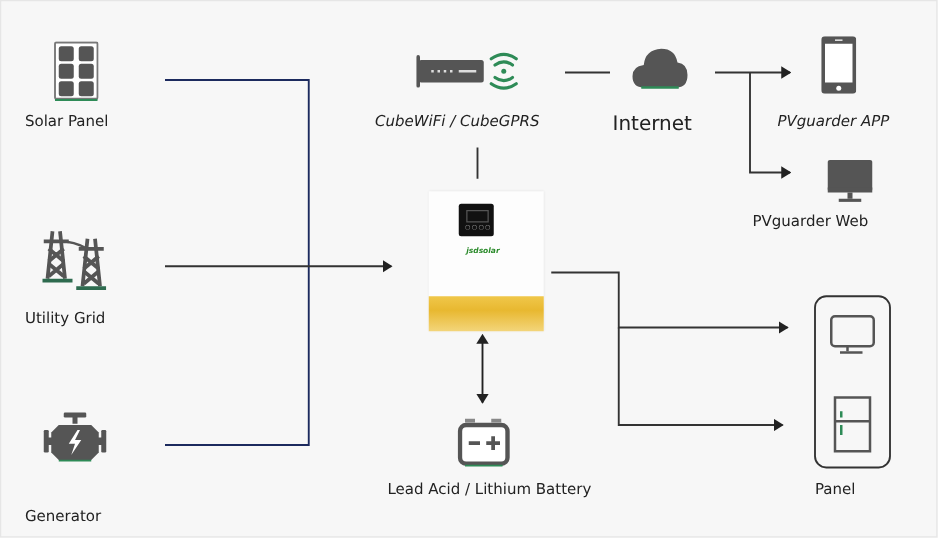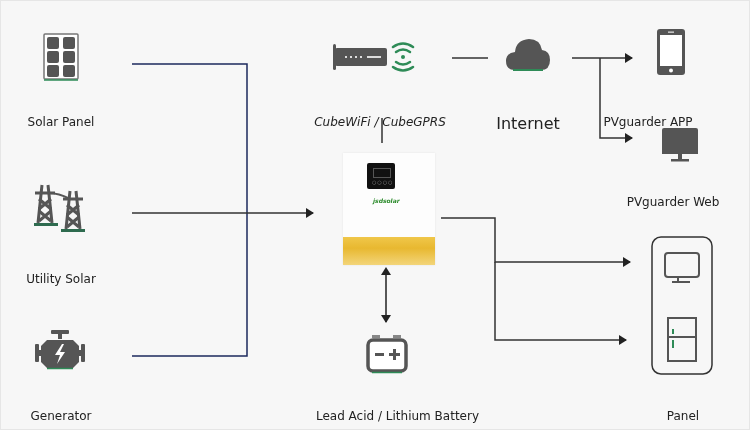--- a/index.html
+++ b/index.html
@@ -1,19 +1,19 @@
 <!DOCTYPE html>
 <html><head>
 <meta charset="utf-8">
 <style>
   html, body { margin:0; padding:0; }
   body { width:750px; height:430px; background:#f7f7f7; position:relative; overflow:hidden;
          font-family:"DejaVu Sans","Liberation Sans",sans-serif; color:#222; }
   .frame { position:absolute; left:0; top:0; width:748px; height:428px; border:1px solid #e6e6e6; }
-  .label { position:absolute; font-size:12px; white-space:nowrap; text-align:center; color:#222;margin-top:25px; }
+  .label { position:absolute; font-size:12px; white-space:nowrap; color:#222; }
   .node-icon { position:absolute; }
   svg.lines { position:absolute; left:0; top:0; }
   .inverter { position:absolute; left:343px; top:153px; width:92px; height:112px; background:#fdfdfd;
               box-shadow:0 0 2px rgba(0,0,0,0.08); }
   .inverter .screen { position:absolute; left:24px; top:10px; width:28px; height:26px; background:#111; border-radius:2px; }
   .inverter .screen .lcd { position:absolute; left:6px; top:5px; width:16px; height:8px; border:1px solid #555; }
   .inverter .screen .btns { position:absolute; left:5px; top:16px; font-size:5px; color:#999; letter-spacing:1px; }
   .inverter .brand { position:absolute; left:30px; top:44px; font-size:6px; color:#2a8a2a; font-style:italic; font-weight:bold; }
   .inverter .base { position:absolute; left:0; bottom:0; width:100%; height:28px;
                     background:linear-gradient(#f0c74a,#e8b830 40%,#f3d57a); }
@@ -74,38 +74,38 @@
       <path d="M6,16 L18,26 M18,16 L6,26 M6,28 L18,38 M18,28 L6,38"></path>
       <path d="M37,8 L33,46 M43,8 L47,46"></path>
       <path d="M30,16 L50,16"></path>
       <path d="M34,22 L46,32 M46,22 L34,32 M34,34 L46,44 M46,34 L34,44"></path>
       <path d="M15,10 Q26,10 37,16" stroke-width="2"></path>
     </g>
     <rect x="1" y="40" width="24" height="3" fill="#2e6b4f"></rect>
     <rect x="28" y="46" width="24" height="3" fill="#2e6b4f"></rect>
   </svg>
 </div>
-<div class="label" style="left:20px;top:247px;width:82px;">Utility Solar</div>
+<div class="label" style="left:20px;top:247px;width:82px;">Utility Grid</div>
 
 <div class="node-icon" style="left:33px;top:328px;">
   <svg width="54" height="44" viewBox="0 0 54 44">
     <g fill="#555">
       <rect x="18" y="2" width="18" height="4" rx="1"></rect>
       <rect x="25" y="5" width="4" height="6"></rect>
       <path d="M14,12 L40,12 L46,18 L46,34 L40,40 L14,40 L8,34 L8,18 Z"></path>
       <rect x="2" y="16" width="4" height="18" rx="1"></rect>
       <rect x="5" y="22" width="5" height="6"></rect>
       <rect x="48" y="16" width="4" height="18" rx="1"></rect>
       <rect x="44" y="22" width="5" height="6"></rect>
     </g>
     <path d="M29,16 L22,27 L27,27 L24,36 L32,24 L27,24 L31,16 Z" fill="#fff"></path>
     <line x1="14" y1="40.5" x2="40" y2="40.5" stroke="#2e8b57" stroke-width="1.5"></line>
   </svg>
 </div>
-<div class="label" style="left:20px;top:384px;width:82px;">Generator</div>
+<div class="label" style="left:20px;top:406px;width:82px;">Generator</div>
 
 <div class="node-icon" style="left:333px;top:40px;">
   <svg width="84" height="34" viewBox="0 0 84 34">
     <rect x="0" y="4" width="3" height="26" rx="1.5" fill="#555"></rect>
     <rect x="2" y="8" width="52" height="18" rx="2" fill="#555"></rect>
     <g fill="#ddd">
         <rect x="12" y="16" width="2" height="2"></rect>
         <rect x="17" y="16" width="2" height="2"></rect>
         <rect x="22" y="16" width="2" height="2"></rect>
         <rect x="27" y="16" width="2" height="2"></rect>
@@ -131,31 +131,31 @@
 <div class="label" style="left:490px;top:89px;width:76px;font-size:16px;">Internet</div>
 
 <div class="node-icon" style="left:657px;top:29px;">
   <svg width="28" height="46" viewBox="0 0 28 46">
     <rect x="0" y="0" width="28" height="46" rx="3" fill="#555"></rect>
     <rect x="3" y="6" width="22" height="31" fill="#fff"></rect>
     <rect x="11" y="2.5" width="6" height="1.3" fill="#ddd"></rect>
     <circle cx="14" cy="41.5" r="2" fill="#fff"></circle>
   </svg>
 </div>
-<div class="label" style="left:598px;top:90px;width:100px;">PVguarder APP</div>
+<div class="label" style="left:622px;top:90px;width:100px;font-style:italic;">PVguarder APP</div>
 
 <div class="node-icon" style="left:662px;top:128px;">
   <svg width="36" height="36" viewBox="0 0 36 36">
     <rect x="0" y="0" width="36" height="25" rx="2" fill="#555"></rect>
     <rect x="0" y="22" width="36" height="4" fill="#555"></rect>
     <rect x="16" y="26" width="4" height="5" fill="#555"></rect>
     <rect x="9" y="31" width="18" height="2.5" fill="#555"></rect>
   </svg>
 </div>
-<div class="label" style="left:618px;top:170px;width:110px;">PVguarder Web</div>
+<div class="label" style="left:602px;top:170px;width:110px;">PVguarder Web</div>
 
 <div class="inverter">
   <div class="screen">
       <div class="lcd"></div>
       <div class="btns">○○○○</div>
     </div>
   <div class="brand">jsdsolar</div>
   <div class="base"></div>
 </div>
 

